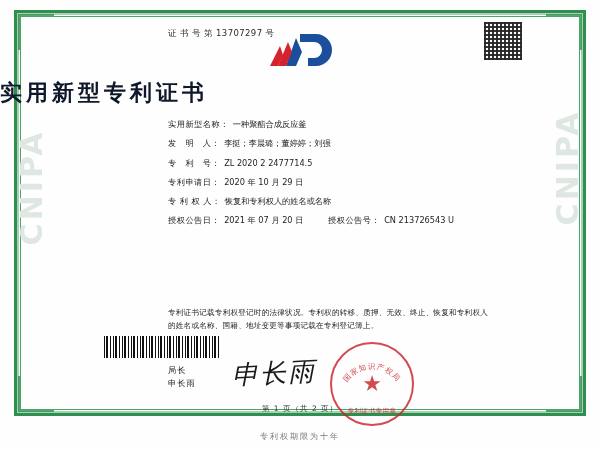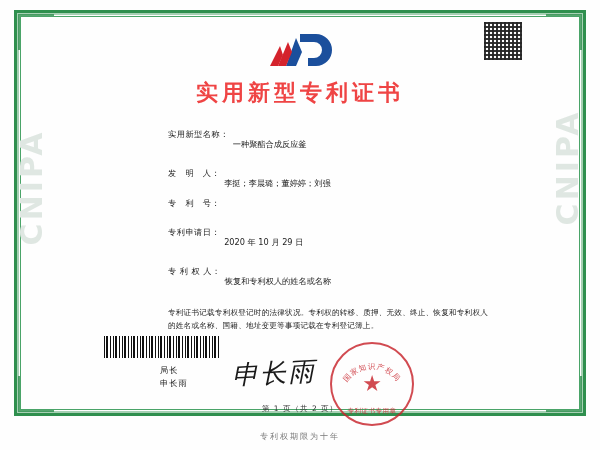--- a/index.html
+++ b/index.html
@@ -85,25 +85,25 @@
   }
   .logo {
     position: absolute;
     left: 50%; top: 30px;
     transform: translateX(-50%);
     width: 88px; height: 46px;
   }
   .title {
     position: absolute;
     left: 0; right: 0; top: 78px;
-    text-align: center;
+    text-align: left;
     font-size: 22px;
     font-weight: bold;
     letter-spacing: 4px;
-    color: #ef4444;
+    color: #0f172a;
     font-family: "DejaVu Sans", "Liberation Sans", sans-serif;
   }
 
   
   .fields {
     position: absolute;
     left: 168px; top: 118px;
     width: 320px;
     font-size: 8.2px;
     color: #1d1d1d;
@@ -116,21 +116,20 @@
   }
   .row .lbl {
     white-space: nowrap;
     letter-spacing: .5px;
     flex: 0 0 auto;
   }
   .row .val {
     margin-left: 4px;
     flex: 1 1 auto;
     word-break: break-all;
-    margin-top: 20px;
   }
   .row.two .half {
     flex: 0 0 50%;
     display: flex;
   }
   .addr-wrap { display: flex; }
   .addr-wrap .val { max-width: 240px; }
 
   
   .para {
@@ -152,21 +151,21 @@
     left: 104px; top: 336px;
     width: 116px; height: 22px;
     background: repeating-linear-gradient(90deg,
       #111 0 1px, #fff 1px 2px, #111 2px 4px, #fff 4px 6px,
       #111 6px 7px, #fff 7px 9px);
   }
 
   
   .sig-label {
     position: absolute;
-    left: 160px; top: 364px;
+    left: 168px; top: 364px;
     font-size: 8.2px;
     line-height: 1.6;
     color: #1d1d1d;
     letter-spacing: 1px;
   }
   .sig-script {
     position: absolute;
     left: 232px; top: 356px;
     font-size: 26px;
     color: #1a1a1a;
@@ -239,20 +238,24 @@
   <div class="border-pattern"></div>
   <div class="border-inner"></div>
   <div class="corner tl"></div>
   <div class="corner tr"></div>
   <div class="corner bl"></div>
   <div class="corner br"></div>
 
   <div class="wm left">CNIPA</div>
   <div class="wm right">CNIPA</div>
 
+  <div class="cert-no">
+    <span>证 书 号 第</span>
+    <span>13707297 号</span>
+  </div>
 
   <div class="qr"></div>
 
   <svg class="logo" viewBox="0 0 88 46">
     <path d="M44 4 L60 4 A16 16 0 0 1 60 36 L52 36 L52 28 L58 28 A8 8 0 0 0 58 12 L44 12 Z" fill="#1b4f9c"></path>
     <path d="M30 36 L40 8 L46 22 L40 36 Z" fill="#1b4f9c"></path>
     <path d="M22 36 L32 12 L36 22 L30 36 Z" fill="#d4232c"></path>
     <path d="M14 36 L24 16 L27 25 L22 36 Z" fill="#d4232c"></path>
   </svg>
 
@@ -262,28 +265,39 @@
     <div class="row">
       <span class="lbl">实用新型名称：</span>
       <span class="val">一种聚酯合成反应釜</span>
     </div>
     <div class="row">
       <span class="lbl">发　明　人：</span>
       <span class="val">李挺；李晨璐；董婷婷；刘强</span>
     </div>
     <div class="row">
       <span class="lbl">专　利　号：</span>
+      <span class="val">ZL 2020 2 2477714.5</span>
     </div>
     <div class="row">
       <span class="lbl">专利申请日：</span>
       <span class="val">2020 年 10 月 29 日</span>
     </div>
     <div class="row">
       <span class="lbl">专 利 权 人：</span>
       <span class="val">恢复和专利权人的姓名或名称</span>
+    </div>
+    <div class="row two">
+      <span class="half">
+        <span class="lbl">授权公告日：</span>
+        <span class="val">2021 年 07 月 20 日</span>
+      </span>
+      <span class="half">
+        <span class="lbl">授权公告号：</span>
+        <span class="val">CN 213726543 U</span>
+      </span>
     </div>
   </div>
 
   <div class="para p2">专利证书记载专利权登记时的法律状况。专利权的转移、质押、无效、终止、恢复和专利权人的姓名或名称、国籍、地址变更等事项记载在专利登记簿上。</div>
 
   <div class="barcode"></div>
 
   <div class="sig-label">
     <div>局长</div>
     <div>申长雨</div>

